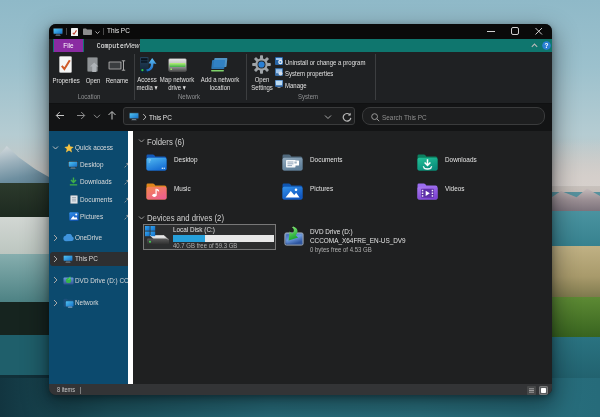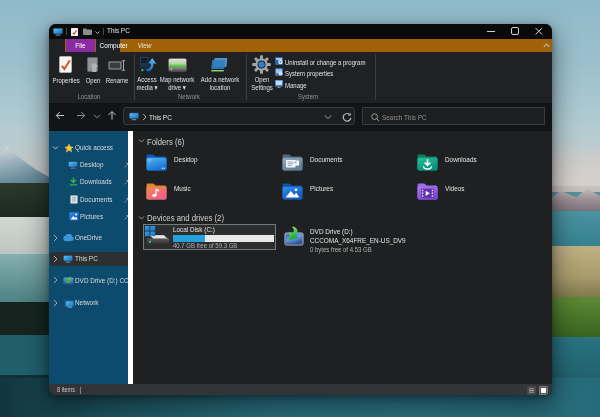--- a/index.html
+++ b/index.html
@@ -33,38 +33,38 @@
   #win { left:49px; top:24px; width:503px; height:371px; background:#1f2123; border-radius:7px;
     box-shadow:0 10px 24px 3px rgba(0,5,10,.42), 0 2px 6px rgba(0,0,0,.35); overflow:hidden; }
 
   
   #titlebar { left:0; top:0; width:100%; height:14.5px; background:#0a0a0a; }
   .tsep { position:absolute; top:4px; width:1px; height:7px; background:#4a4a4a; }
   #tb-title { position:absolute; left:58px; top:2px; font-size:8px; color:#e8e8e8; }
   .capbtn { position:absolute; top:0; height:14.5px; width:22px; }
 
   
-  #tabs { left:16px; top:14.5px; width:100%; height:13.5px; background:#a16207; }
+  #tabs { left:4px; top:14.5px; width:100%; height:13.5px; background:#0f766e; }
   .tab { position:absolute; top:0; height:13.5px; font-size:8px; color:#e4e4e4; text-align:center; line-height:14px; }
   #tab-file { left:1px; width:29px; background:#8a2ba2; color:#fff; }
-  #tab-comp { left:31px; width:24px; background:#1f2123; color:#fff; }
+  #tab-comp { left:31px; width:56px; background:#1f2123; color:#fff;font-family:Liberation Mono, monospace; }
   #tab-view { left:65px; width:30px;font-style:italic; }
 
   
   #ribbon { left:0; top:28px; width:100%; height:52px; background:#1f2123; border-bottom:1px solid #101112; }
   .rsep { position:absolute; top:2px; width:1px; height:46px; background:#3c3e40; }
   .rlabel { position:absolute; font-size:7.5px; color:#e0e0e0; text-align:center; line-height:8px; }
   .glabel { position:absolute; top:40px; font-size:7.5px; color:#8f9193; text-align:center; }
   .minirow { position:absolute; font-size:7.5px; color:#e0e0e0; line-height:8px; }
 
   
   #addr { left:0; top:80px; width:100%; height:27px; background:#131415; }
   .navic { position:absolute; }
   #addrbox { position:absolute; left:74px; top:3px; width:232px; height:18px; background:#1d1e1f; border:1px solid #3a3b3c; border-radius:3px; }
-  #searchbox { position:absolute; left:313px; top:3px; width:183px; height:18px; background:#1d1e1f; border:1px solid #3a3b3c; border-radius:0; }
+  #searchbox { position:absolute; left:313px; top:3px; width:183px; height:18px; background:#1d1e1f; border:1px solid #3a3b3c; border-radius:8px; }
 
   
   #main { left:0; top:107px; width:100%; height:253px; background:#1f2021; }
   #sidebar { position:absolute; left:0; top:0; width:84px; height:253px; background:#0c4a6e; border-right:5px solid #ffffff; overflow:hidden; }
   .stext { position:absolute; font-size:8px; color:#dcdcdc; white-space:nowrap; }
   .pin { left:75px; }
   .chR { left:4px; }
   #content { position:absolute; left:84px; top:0; width:419px; height:253px; overflow:hidden; background:#1f2021; }
   .hdr { position:absolute; font-size:9px; color:#d2d2d2; white-space:nowrap; }
   .tile-label { position:absolute; font-size:8px; color:#e4e4e4; white-space:nowrap; }

